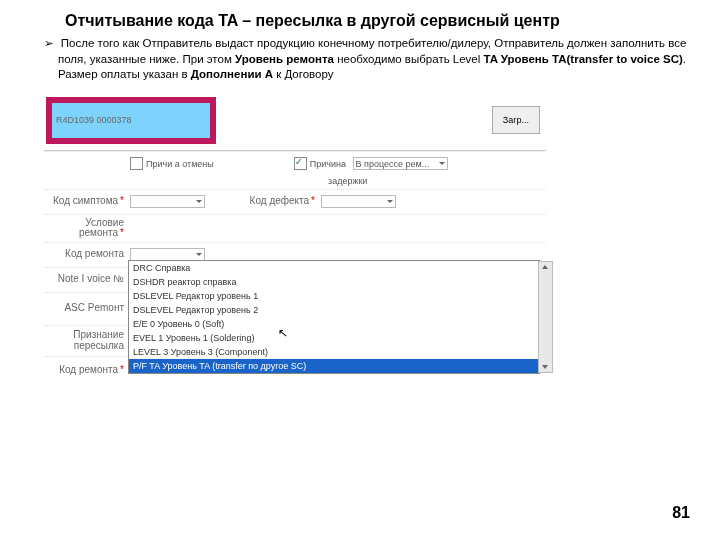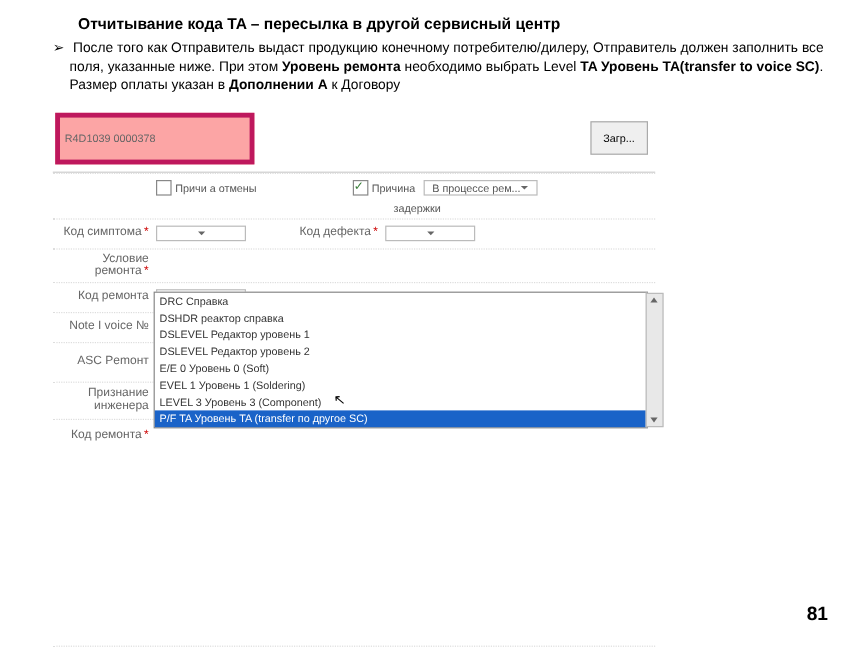--- a/index.html
+++ b/index.html
@@ -9,21 +9,21 @@
     color: #000;
     background: #fff;
     width: 720px;
     height: 540px;
     position: relative;
   }
   .page {
     padding: 12px 30px 0 30px;
   }
   h1 {
-    font-size: 13px;
+    font-size: 16px;
     font-weight: bold;
     margin: 0 0 6px 35px;
   }
   .bullet-p {
     margin: 2px 0 10px 14px;
     font-size: 11.5px;
     line-height: 1.35;
     text-indent: -14px;
     padding-left: 14px;
   }
@@ -41,22 +41,22 @@
     color: #555;
   }
   .top-row {
     display: flex;
     align-items: center;
     border-bottom: 1px solid #ccc;
     padding: 4px 6px 6px 2px;
     gap: 6px;
   }
   .srch {
-    border: 4px solid #be185d;
-    background: #fca5a5;
+    border: 6px solid #be185d;
+    background: #7dd3fc;
     padding: 12px 4px;
     font-size: 9px;
     color: #666;
     width: 150px;
     height: 11px;
   }
   .btn-sm {
     border: 1px solid #aaa;
     background: #efefef;
     font-size: 9px;
@@ -82,21 +82,21 @@
   }
   .ast { color: #cc0000; margin-left: 2px; }
   .ctrl {
     border: 1px solid #bbb;
     background: #fff;
     height: 13px;
     font-size: 9px;
     padding: 0 2px;
     display: flex;
     align-items: center;
-    justify-content: center;
+    justify-content: space-between;
     box-sizing: border-box;
   }
   .ctrl .caret {
     width: 0; height: 0;
     border-left: 3px solid transparent;
     border-right: 3px solid transparent;
     border-top: 3px solid #666;
   }
   .ctrl.sel { width: 75px; }
   .ctrl.num { width: 30px; justify-content: flex-end; color:#444; }
@@ -117,21 +117,21 @@
     color: #3a7f3a;
   }
   .spacer { flex: 1; }
 
   
   .dd-wrap {
     position: relative;
   }
   .dd-list {
     position: absolute;
-    top: 8px;
+    top: 18px;
     left: 84px;
     width: 410px;
     background: #fff;
     border: 1px solid #888;
     font-size: 9px;
     color: #333;
     z-index: 5;
     box-shadow: 0 0 0 rgba(0,0,0,0);
   }
   .dd-list .opt {
@@ -276,21 +276,21 @@
         <div class="dd-scrollbar"></div>
       </div>
 
       <div class="form-row">
         <div class="lbl">Note I voice №</div>
       </div>
       <div class="form-row" style="min-height:26px">
         <div class="lbl">ASC Pemонт</div>
       </div>
       <div class="form-row" style="min-height:24px">
-        <div class="lbl">Признание инженера</div>
+        <div class="lbl">Признание пересылка</div>
       </div>
       <div class="form-row" style="min-height:22px">
         <div class="lbl"><span>Код ремонта</span><span class="ast">*</span></div>
       </div>
     </div>
 
     <div class="under-list"></div>
 
     <div class="form-row">
       <div class="lbl">Sub SVC type</div>

